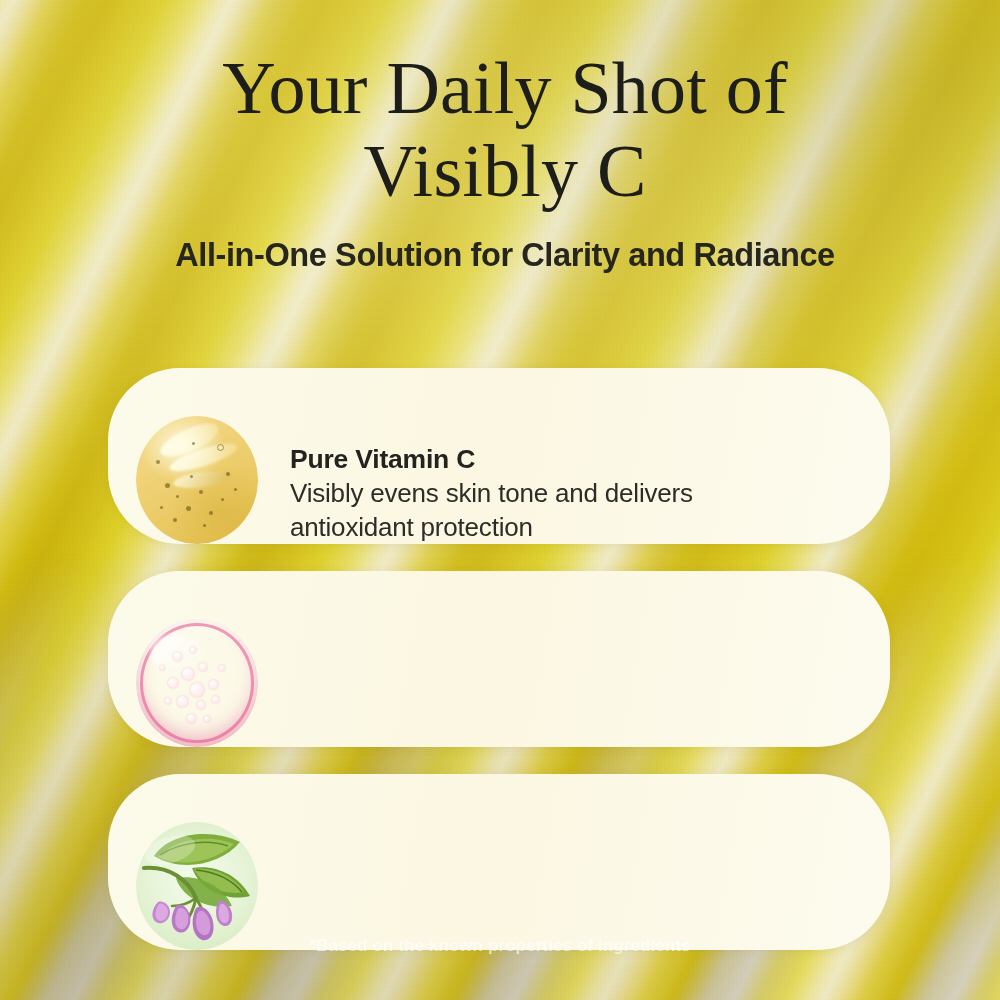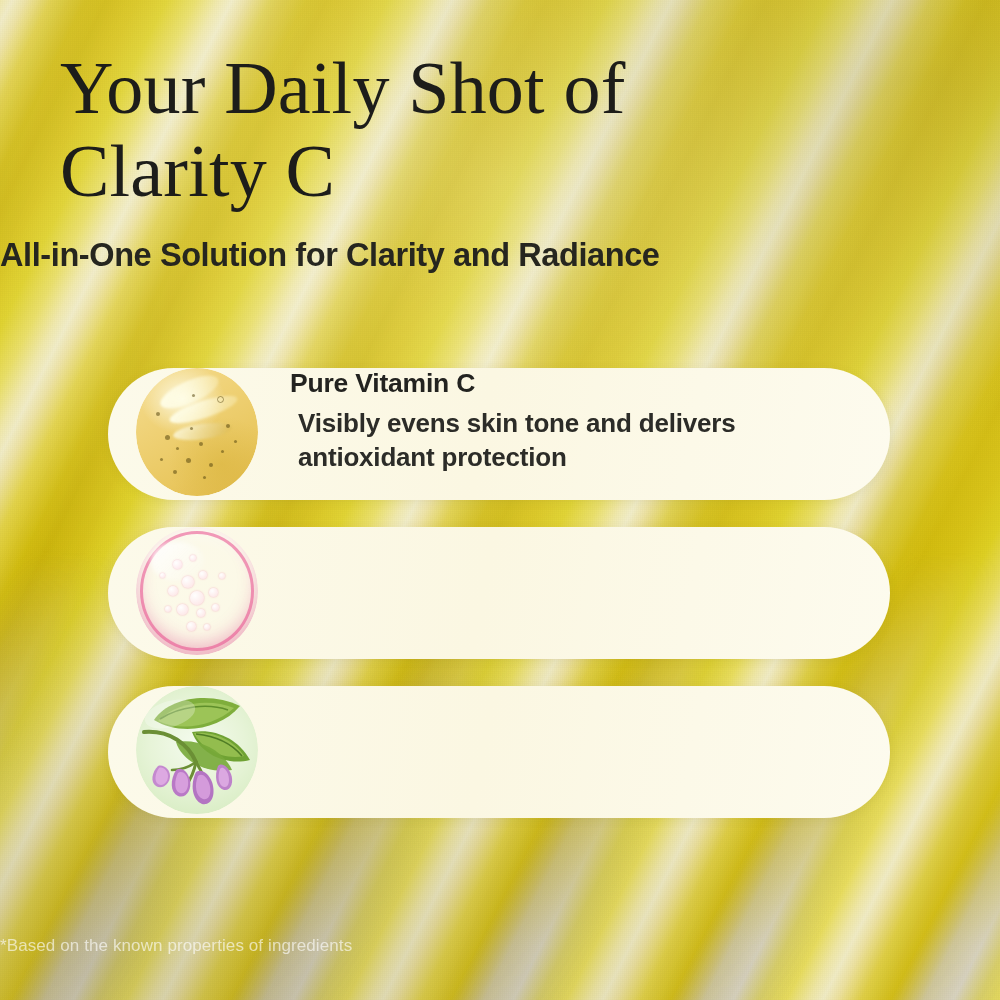--- a/index.html
+++ b/index.html
@@ -69,21 +69,21 @@
       radial-gradient(110% 60% at 92% 8%, rgba(120,112,40,0.18) 0%, rgba(120,112,40,0) 60%);
   }
   .bg-grain{
     position:absolute;inset:0;opacity:.20;
     background-image:
       repeating-linear-gradient(0deg, rgba(0,0,0,.05) 0 1px, rgba(255,255,255,0) 1px 2px),
       repeating-linear-gradient(90deg, rgba(0,0,0,.05) 0 1px, rgba(255,255,255,0) 1px 2px);
   }
 
   
-  .head-wrap{position:absolute;left:0;right:0;top:52px;}
+  .head-wrap{position:absolute;left:10px;right:0;top:52px;text-align:center;}
   .title{
     font-family:"Liberation Serif", serif;
     font-weight:400;
     font-size:74px;
     line-height:0.98;
     color:#1d1d1a;
     letter-spacing:.2px;
     margin:0;
     padding:0 60px;
   }
@@ -94,25 +94,25 @@
     font-weight:700;
     font-size:32.5px;
     letter-spacing:-0.4px;
     color:#26261f;
   }
 
   
   .cards{position:absolute;left:108px;top:368px;width:782px;}
   .card{
     position:relative;
-    height:132px;
+    height:176px;
     border-radius:72px;
     background:linear-gradient(100deg,#fcfaea 0%,#fbf7e2 48%,#fdfbee 100%);
     box-shadow:0 2px 10px rgba(120,110,40,0.10);
-    display:flex;align-items:flex-start;
+    display:flex;align-items:flex-end;
     margin-bottom:27px;
     overflow:hidden;
   }
   .card:last-child{margin-bottom:0;}
   .card-media{
     flex:0 0 auto;
     width:122px;height:128px;
     margin-left:28px;
     border-radius:50%;
     position:relative;
@@ -124,24 +124,24 @@
   }
   .card-title{
     font-family:"Liberation Sans", sans-serif;
     font-weight:700;font-size:26.5px;
     color:#232320;letter-spacing:-0.2px;
     line-height:1.18;
     margin:0 0 2px;
   }
   .card-desc{
     font-family:"Liberation Sans", sans-serif;
-    font-weight:700;font-size:26px;
+    font-weight:400;font-size:26px;
     color:#2c2c28;line-height:1.28;
     letter-spacing:-0.2px;
-    margin:8px;
+    margin:0;
     white-space:pre-line;
   }
 
   
   .blob-c{
     position:absolute;inset:0;border-radius:50%;
     background:
       radial-gradient(60% 48% at 38% 24%, rgba(255,255,240,.85) 0%, rgba(255,255,240,0) 58%),
       radial-gradient(70% 60% at 70% 75%, rgba(214,176,54,.45) 0%, rgba(214,176,54,0) 62%),
       linear-gradient(150deg,#f5dd92 0%,#efd175 38%,#e9c75f 70%,#dfb846 100%);
@@ -184,42 +184,42 @@
   
   .blob-p{
     position:absolute;inset:0;border-radius:50%;
     background:
       radial-gradient(70% 60% at 50% 45%, #f4fbee 0%, #e7f4d8 55%, #d7ecc2 100%);
   }
   .blob-p svg{position:absolute;inset:0;width:100%;height:100%;}
 
   
   .footnote{
-    position:absolute;left:0;right:0;top:936px;
-    font-family:"Liberation Sans", sans-serif;
-    font-size:17px;font-weight:400;
+    position:absolute;left:0;right:0;top:936px;text-align:center;
+    font-family:"Liberation Sans", sans-serif;
+    font-size:17px;font-weight:700;
     color:rgba(255,255,255,.62);
     letter-spacing:.1px;
   }
 </style>
 </head>
 <body>
 
 <div id="poster">
 
   <div class="bg-base"></div>
   <div class="bg-base2"></div>
   <div class="bg-sheen-low"></div>
   <div class="bg-vignette"></div>
   <div class="bg-grain"></div>
 
   <div class="head-wrap">
     <h1 class="title">
       <span class="l1">Your Daily Shot of</span>
-      <span class="l2">Clarity C</span>
+      <span class="l2">Visibly C</span>
     </h1>
     <p class="subtitle">All-in-One Solution for Clarity and Radiance</p>
   </div>
 
   <div class="cards">
 
     <div class="card">
       <div class="card-media">
         <div class="blob-c">
           <span class="swoosh s1"></span>

